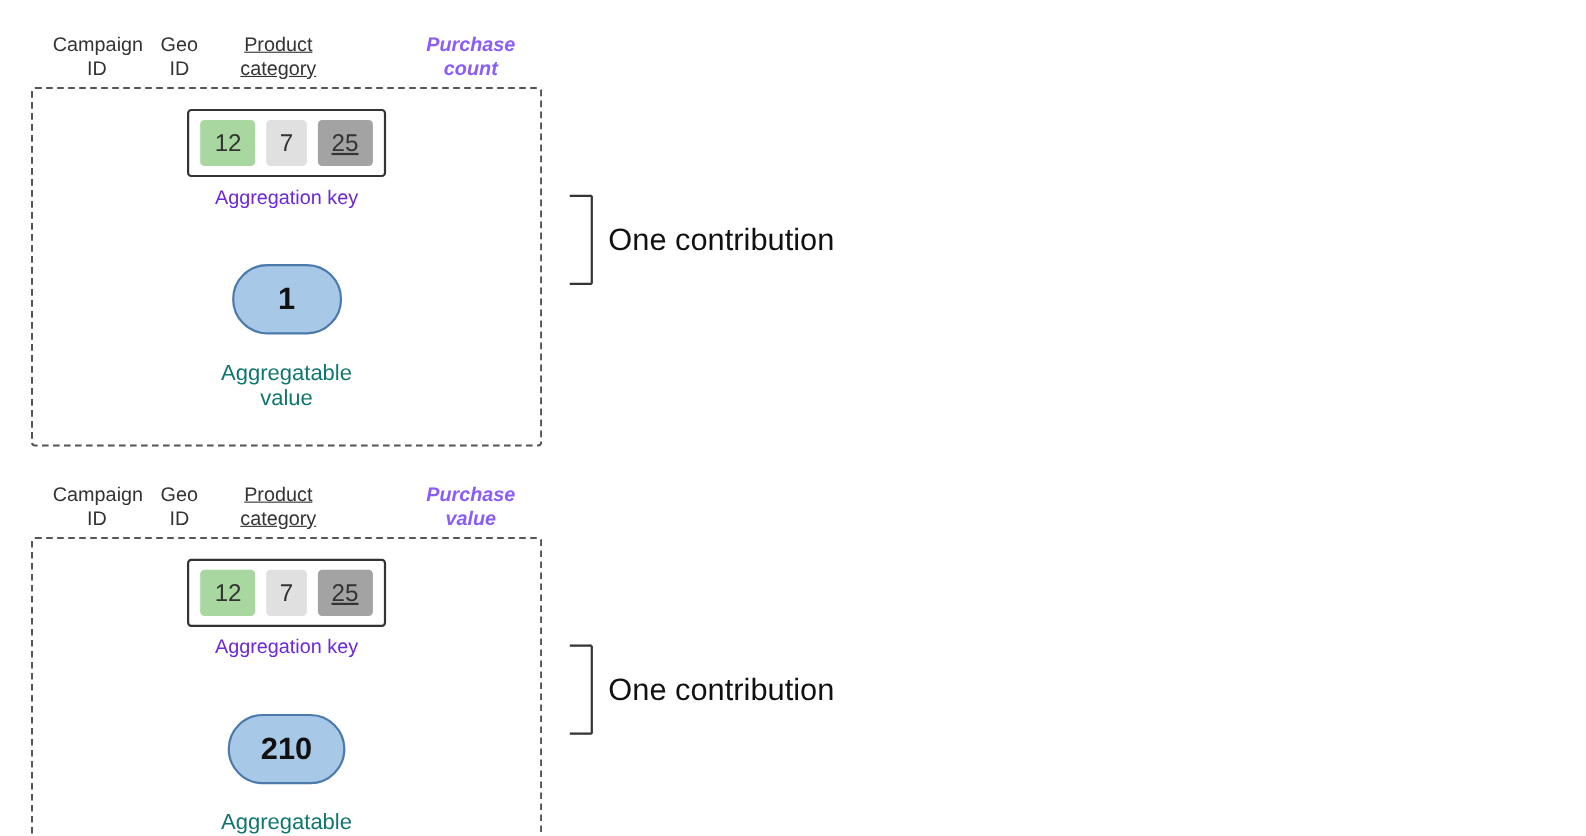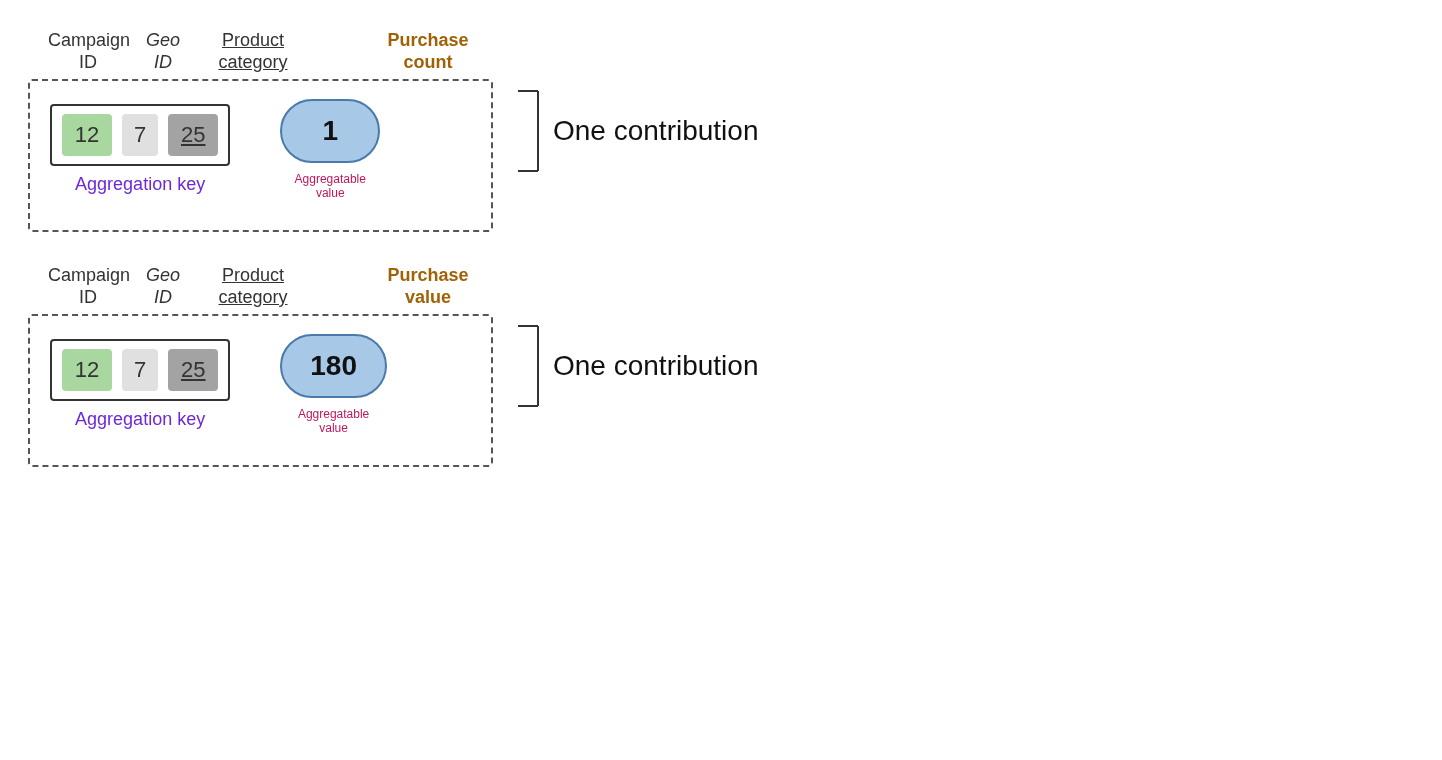--- a/index.html
+++ b/index.html
@@ -27,22 +27,21 @@
       gap: 0;
       position: relative;
     }
 
     
     .dashed-outer {
       border: 2.5px dashed #555;
       border-radius: 4px;
       padding: 18px 20px 30px 20px;
       display: flex;
-      flex-direction: row;
-      align-items: center;
+      flex-direction: column;
       gap: 50px;
     }
 
     
     .key-box {
       border: 2.5px solid #333;
       border-radius: 4px;
       display: flex;
       flex-direction: row;
       align-items: center;
@@ -91,24 +90,24 @@
       border-radius: 40px;
       padding: 14px 28px;
       font-size: 28px;
       font-weight: bold;
       color: #111;
       text-align: center;
       min-width: 100px;
     }
 
     .agg-value-label {
-      font-size: 12px;
-      color: #be185d;
-      text-align: center;
-      margin-top: 9px;
+      font-size: 20px;
+      color: #0f766e;
+      text-align: center;
+      margin-top: 24px;
     }
 
     
     .right-side {
       display: flex;
       flex-direction: row;
       align-items: center;
       margin-left: 20px;
       justify-content: center;
     }
@@ -157,38 +156,38 @@
       width: 80px;
       text-align: center;
       line-height: 1.2;
     }
     .th-geo {
       font-size: 18px;
       color: #333;
       width: 70px;
       text-align: center;
       line-height: 1.2;
+    }
+    .th-product {
+      font-size: 18px;
+      color: #333;
+      width: 110px;
+      text-align: center;
+      line-height: 1.2;
+      text-decoration: underline;
+    }
+    .th-purchase {
+      font-size: 18px;
+      font-weight: bold;
+      color: #8b5cf6;
+      width: 130px;
+      text-align: center;
+      line-height: 1.2;
+      margin-left: 55px;
       font-style: italic;
-    }
-    .th-product {
-      font-size: 18px;
-      color: #333;
-      width: 110px;
-      text-align: center;
-      line-height: 1.2;
-      text-decoration: underline;
-    }
-    .th-purchase {
-      font-size: 18px;
-      font-weight: bold;
-      color: #a16207;
-      width: 130px;
-      text-align: center;
-      line-height: 1.2;
-      margin-left: 55px;
     }
   </style>
 </head>
 <body>
 
 <div class="diagram-container">
 
   <div class="contribution-section">
     <div class="headers-and-dashed">
 
@@ -251,21 +250,21 @@
         <div class="key-area">
           <div class="key-box">
             <div class="key-cell green">12</div>
             <div class="key-cell gray">7</div>
             <div class="key-cell yellow">25</div>
           </div>
           <div class="agg-key-label">Aggregation key</div>
         </div>
 
         <div class="value-area">
-          <div class="value-bubble">180</div>
+          <div class="value-bubble">210</div>
           <div class="agg-value-label" style="white-space:pre-line;">Aggregatable
 value</div>
         </div>
       </div>
     </div>
 
     <div class="right-side">
       <svg class="bracket-svg" width="30" height="100" viewBox="0 0 30 100">
         <line x1="5" y1="10" x2="25" y2="10" stroke="#333" stroke-width="2"></line>
         <line x1="25" y1="10" x2="25" y2="90" stroke="#333" stroke-width="2"></line>

